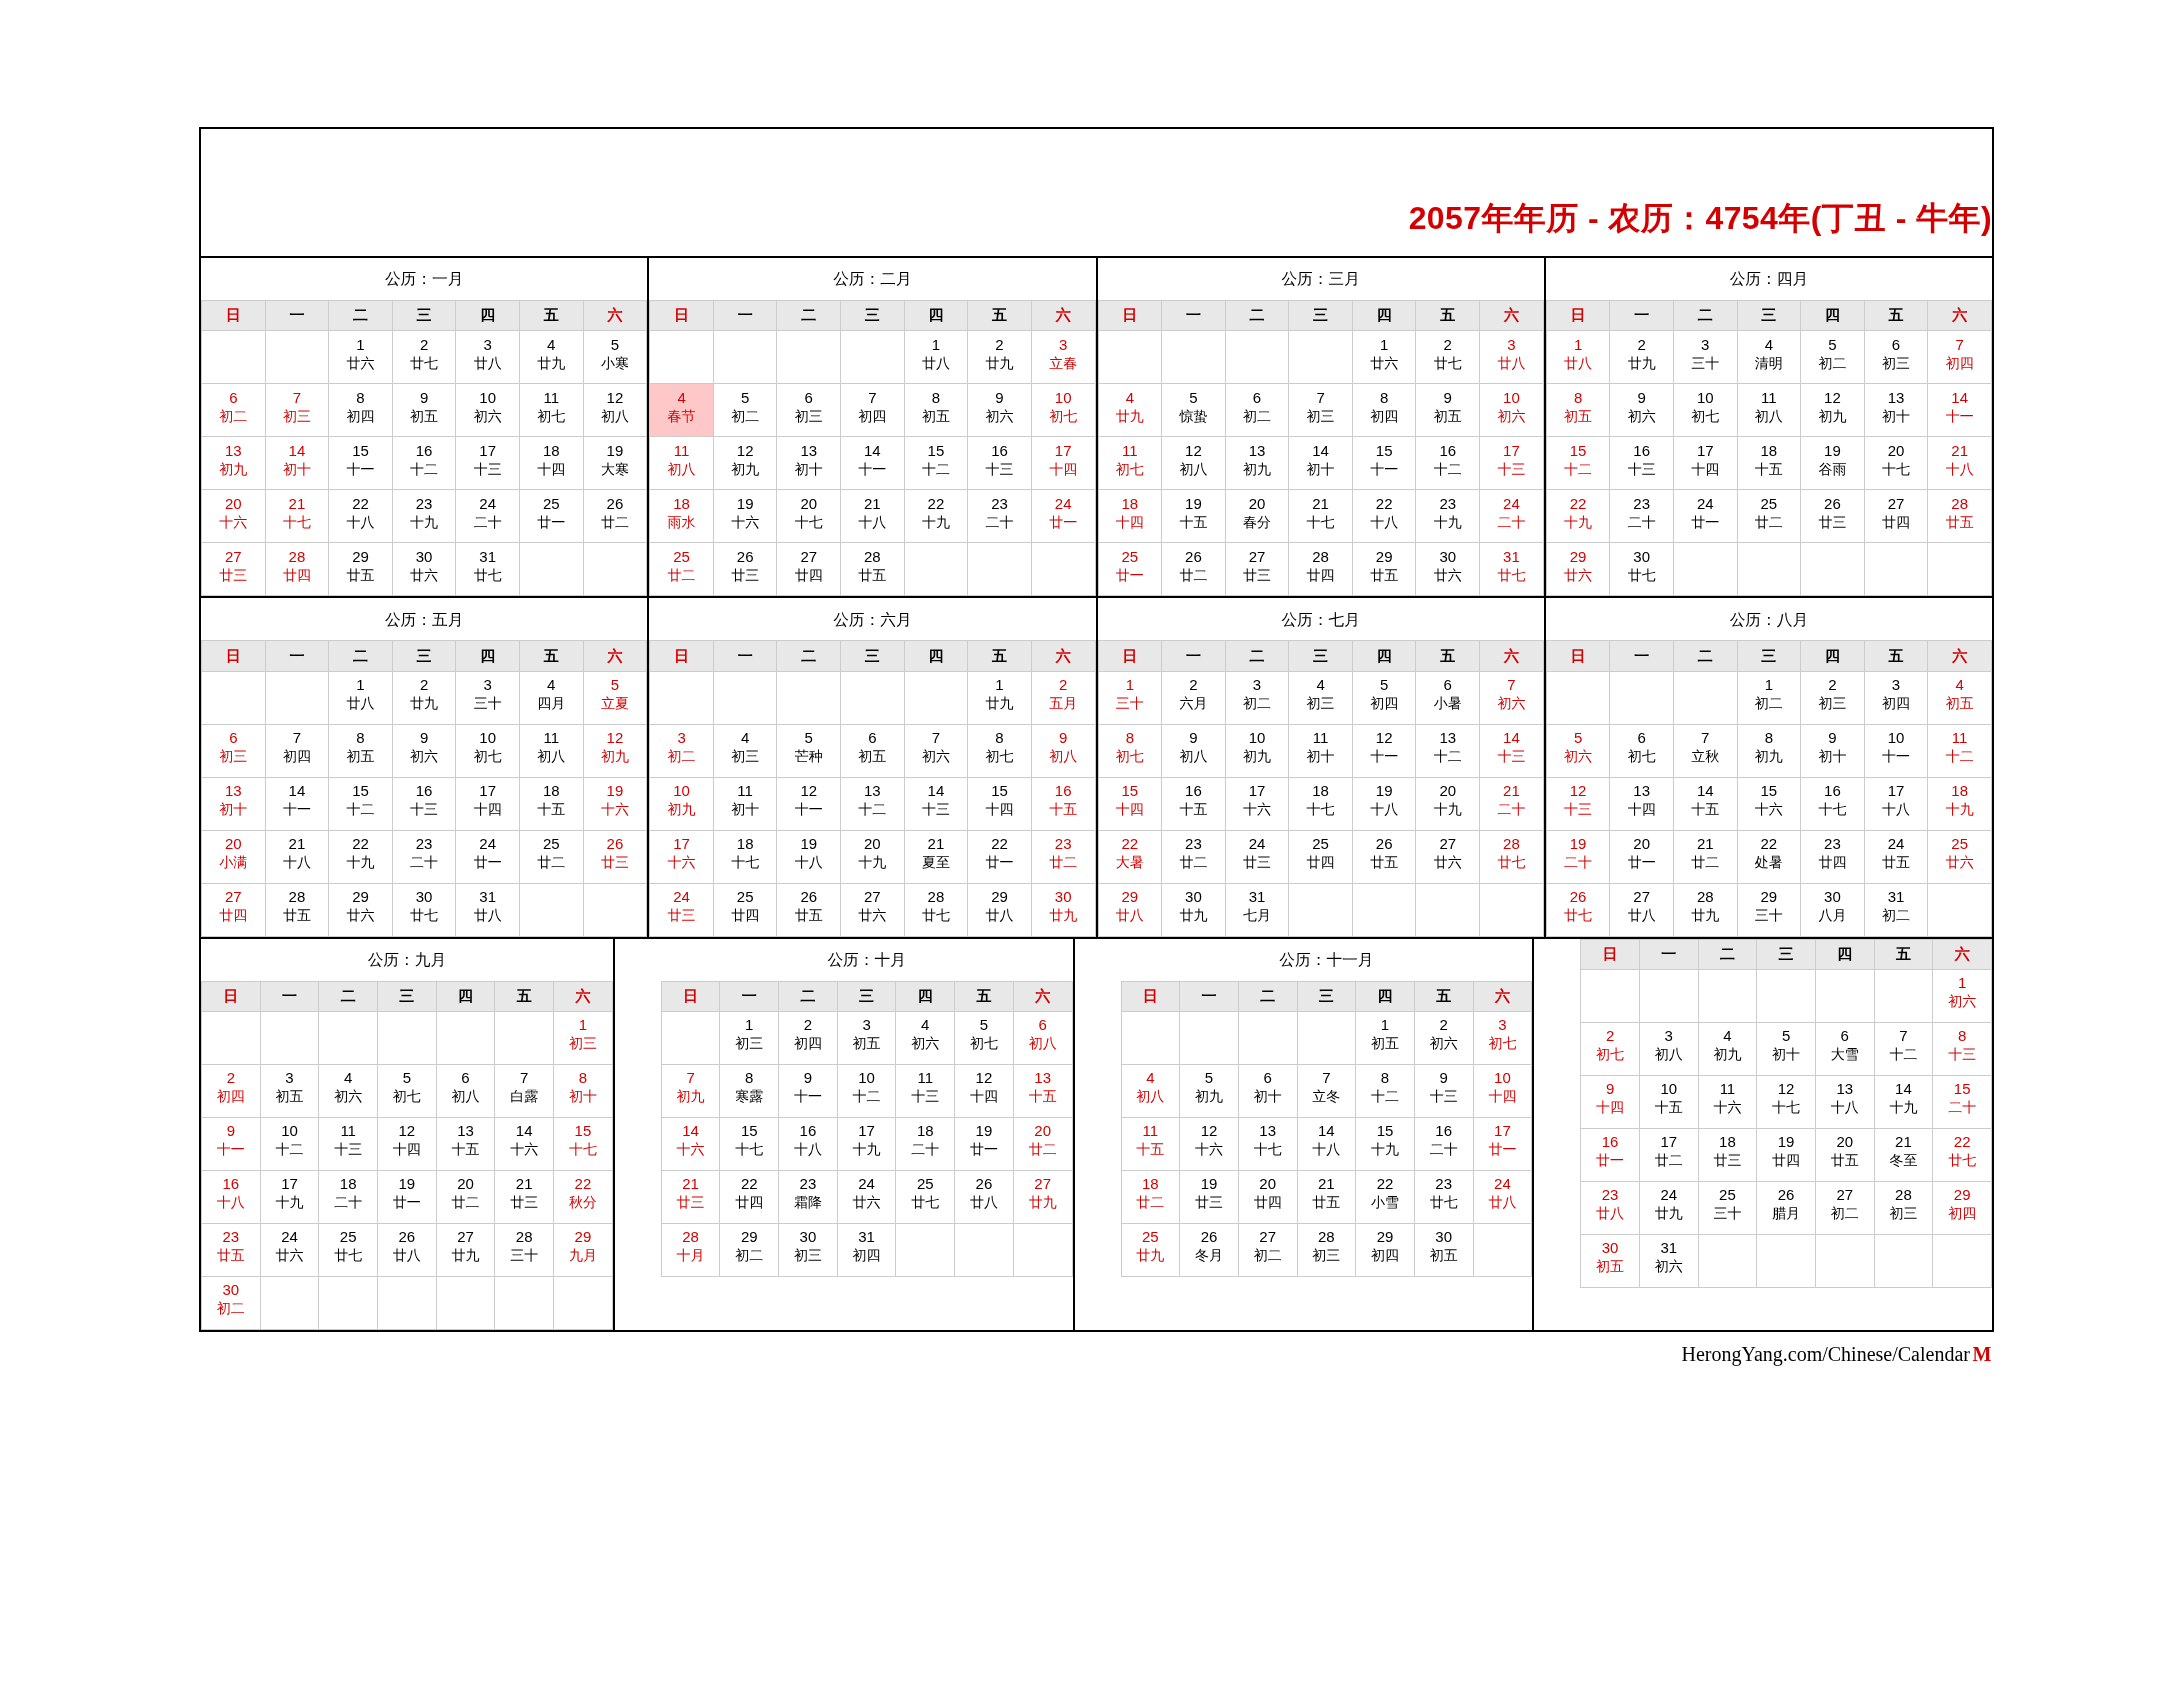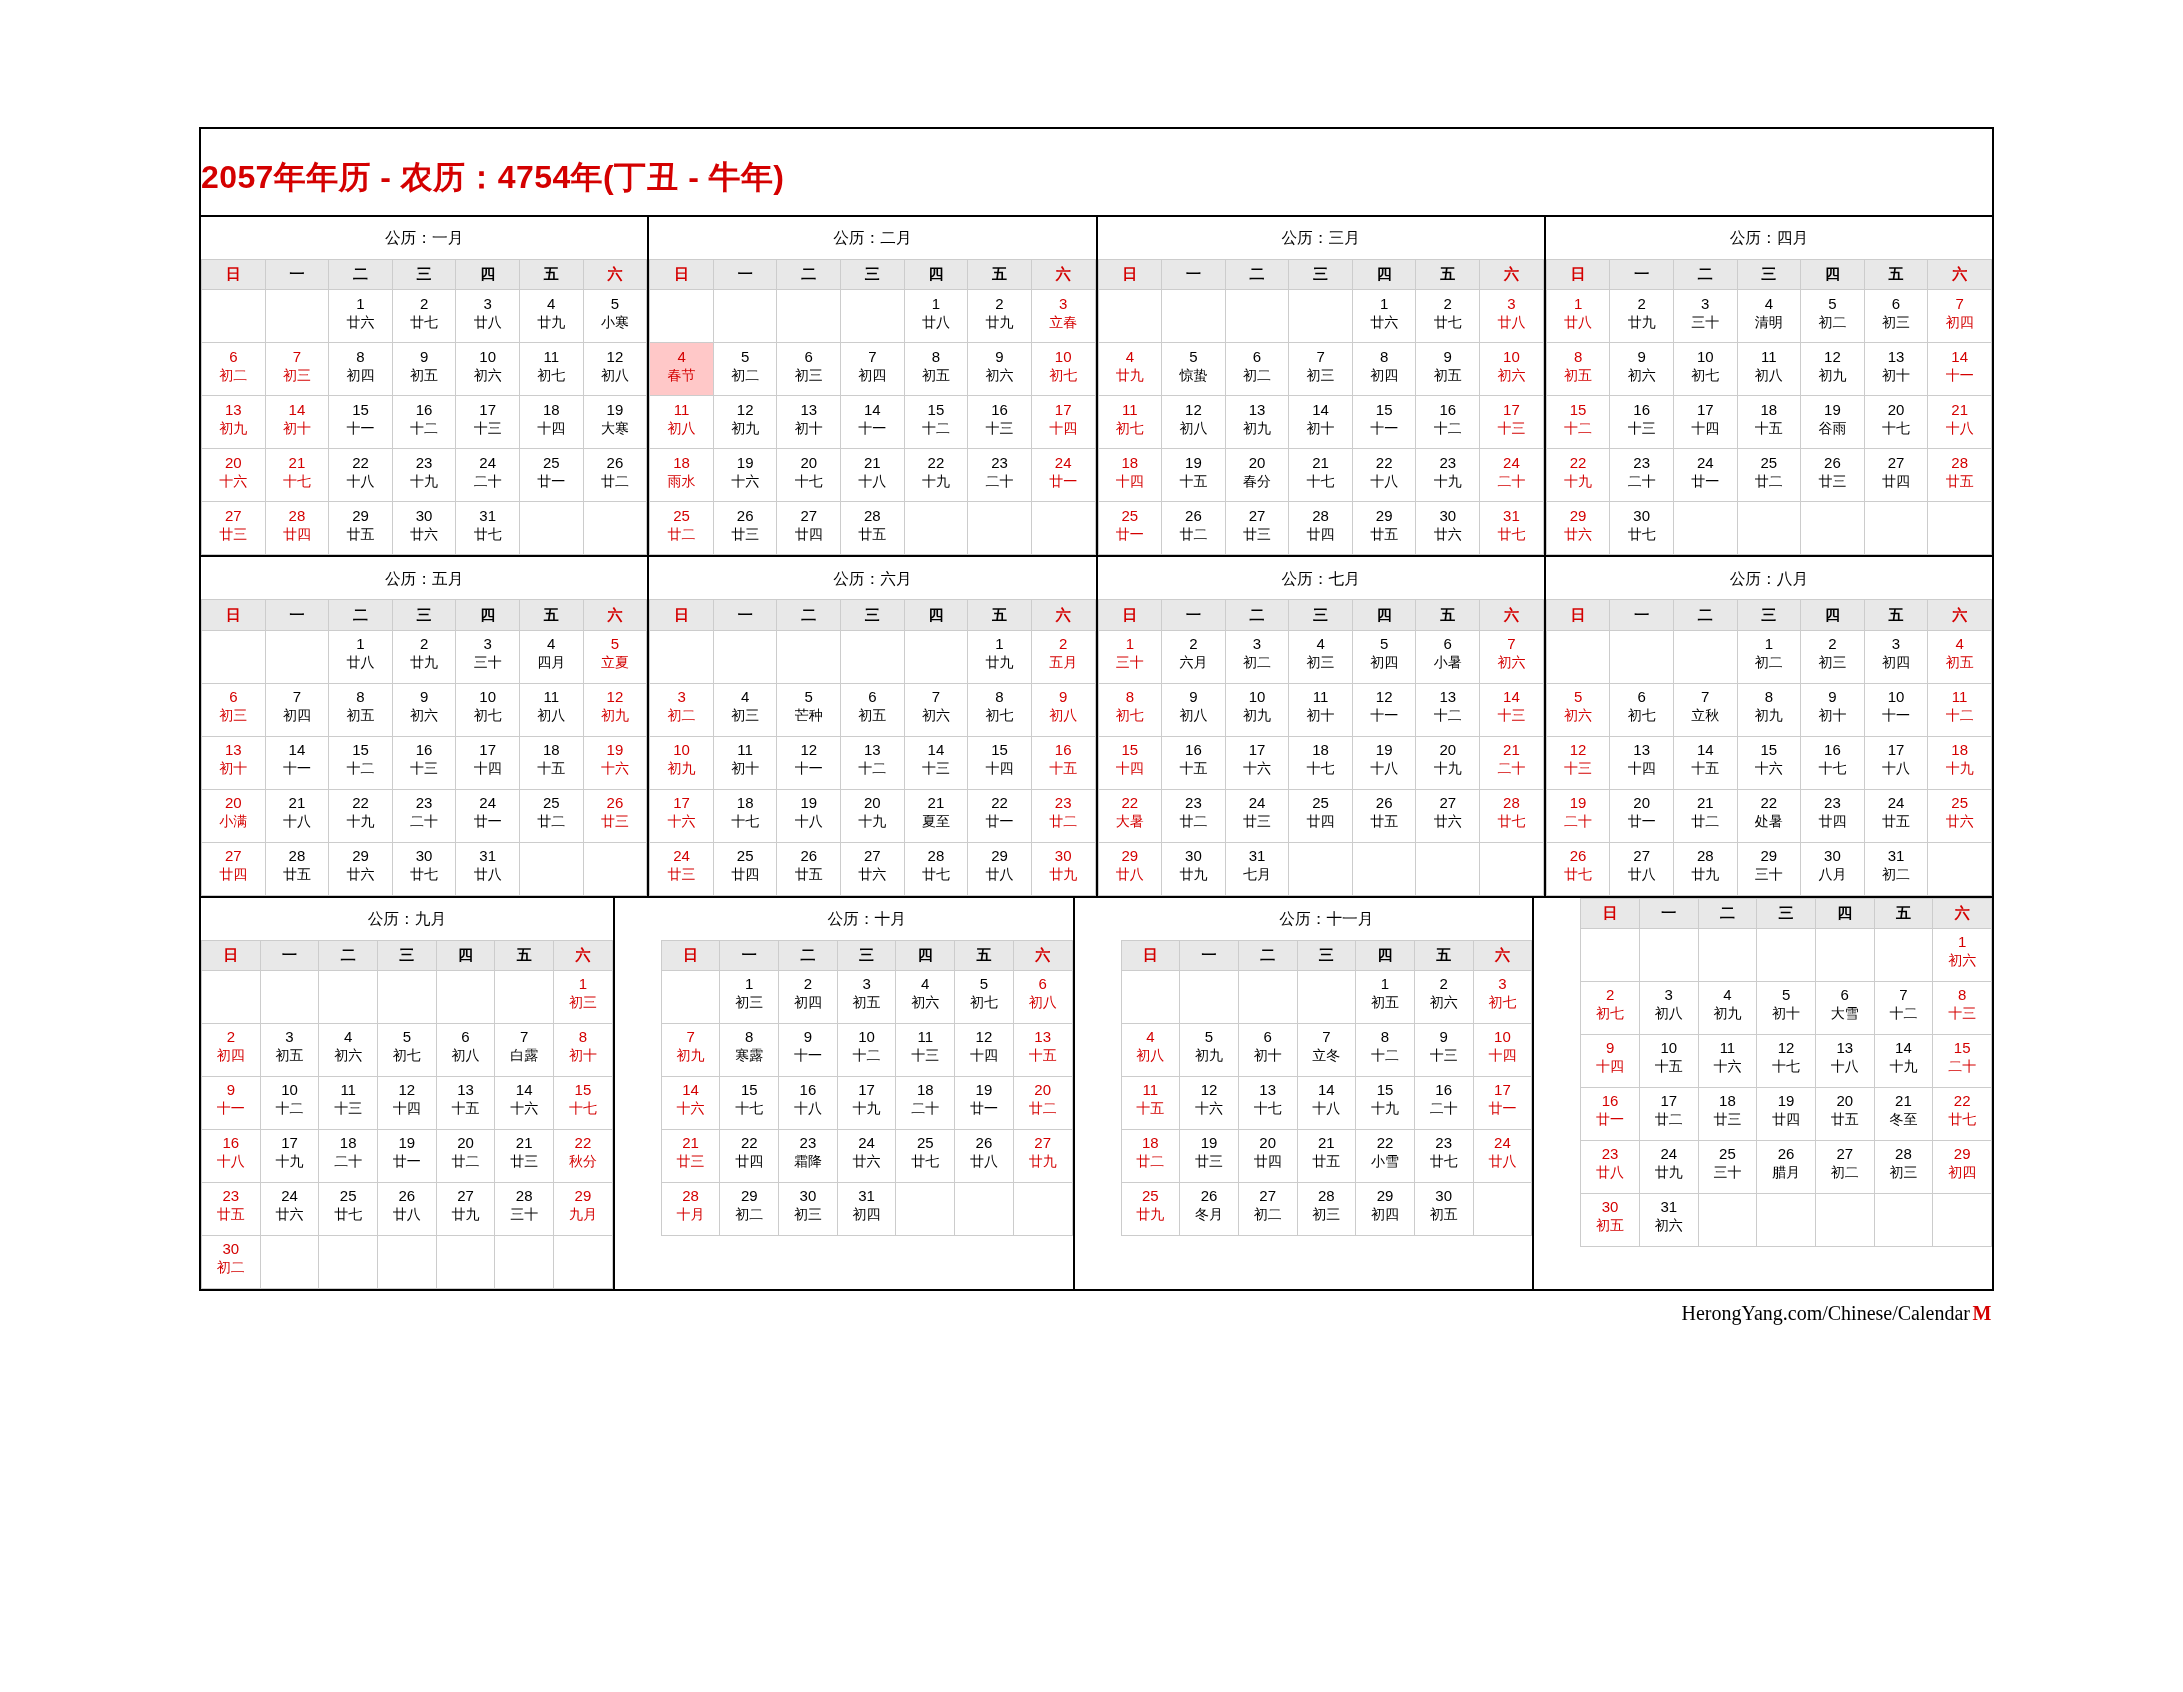--- a/index.html
+++ b/index.html
@@ -19,22 +19,23 @@
     width: 1795px;
     box-sizing: border-box;
   }
   .calendar-frame {
     border: 2.2px solid #000000;
     box-sizing: border-box;
     background: #ffffff;
   }
   .title-bar {
     border-bottom: 2.2px solid #000000;
-    text-align: left;
+    text-align: right;
     padding: 27px 0 15px 0;
+    margin-top: 41px;
   }
   .title-text {
     color: #d40000;
     font-size: 32px;
     font-weight: bold;
     letter-spacing: 0.4px;
   }
   .quarter-row {
     display: flex;
     border-bottom: 2.2px solid #000000;

